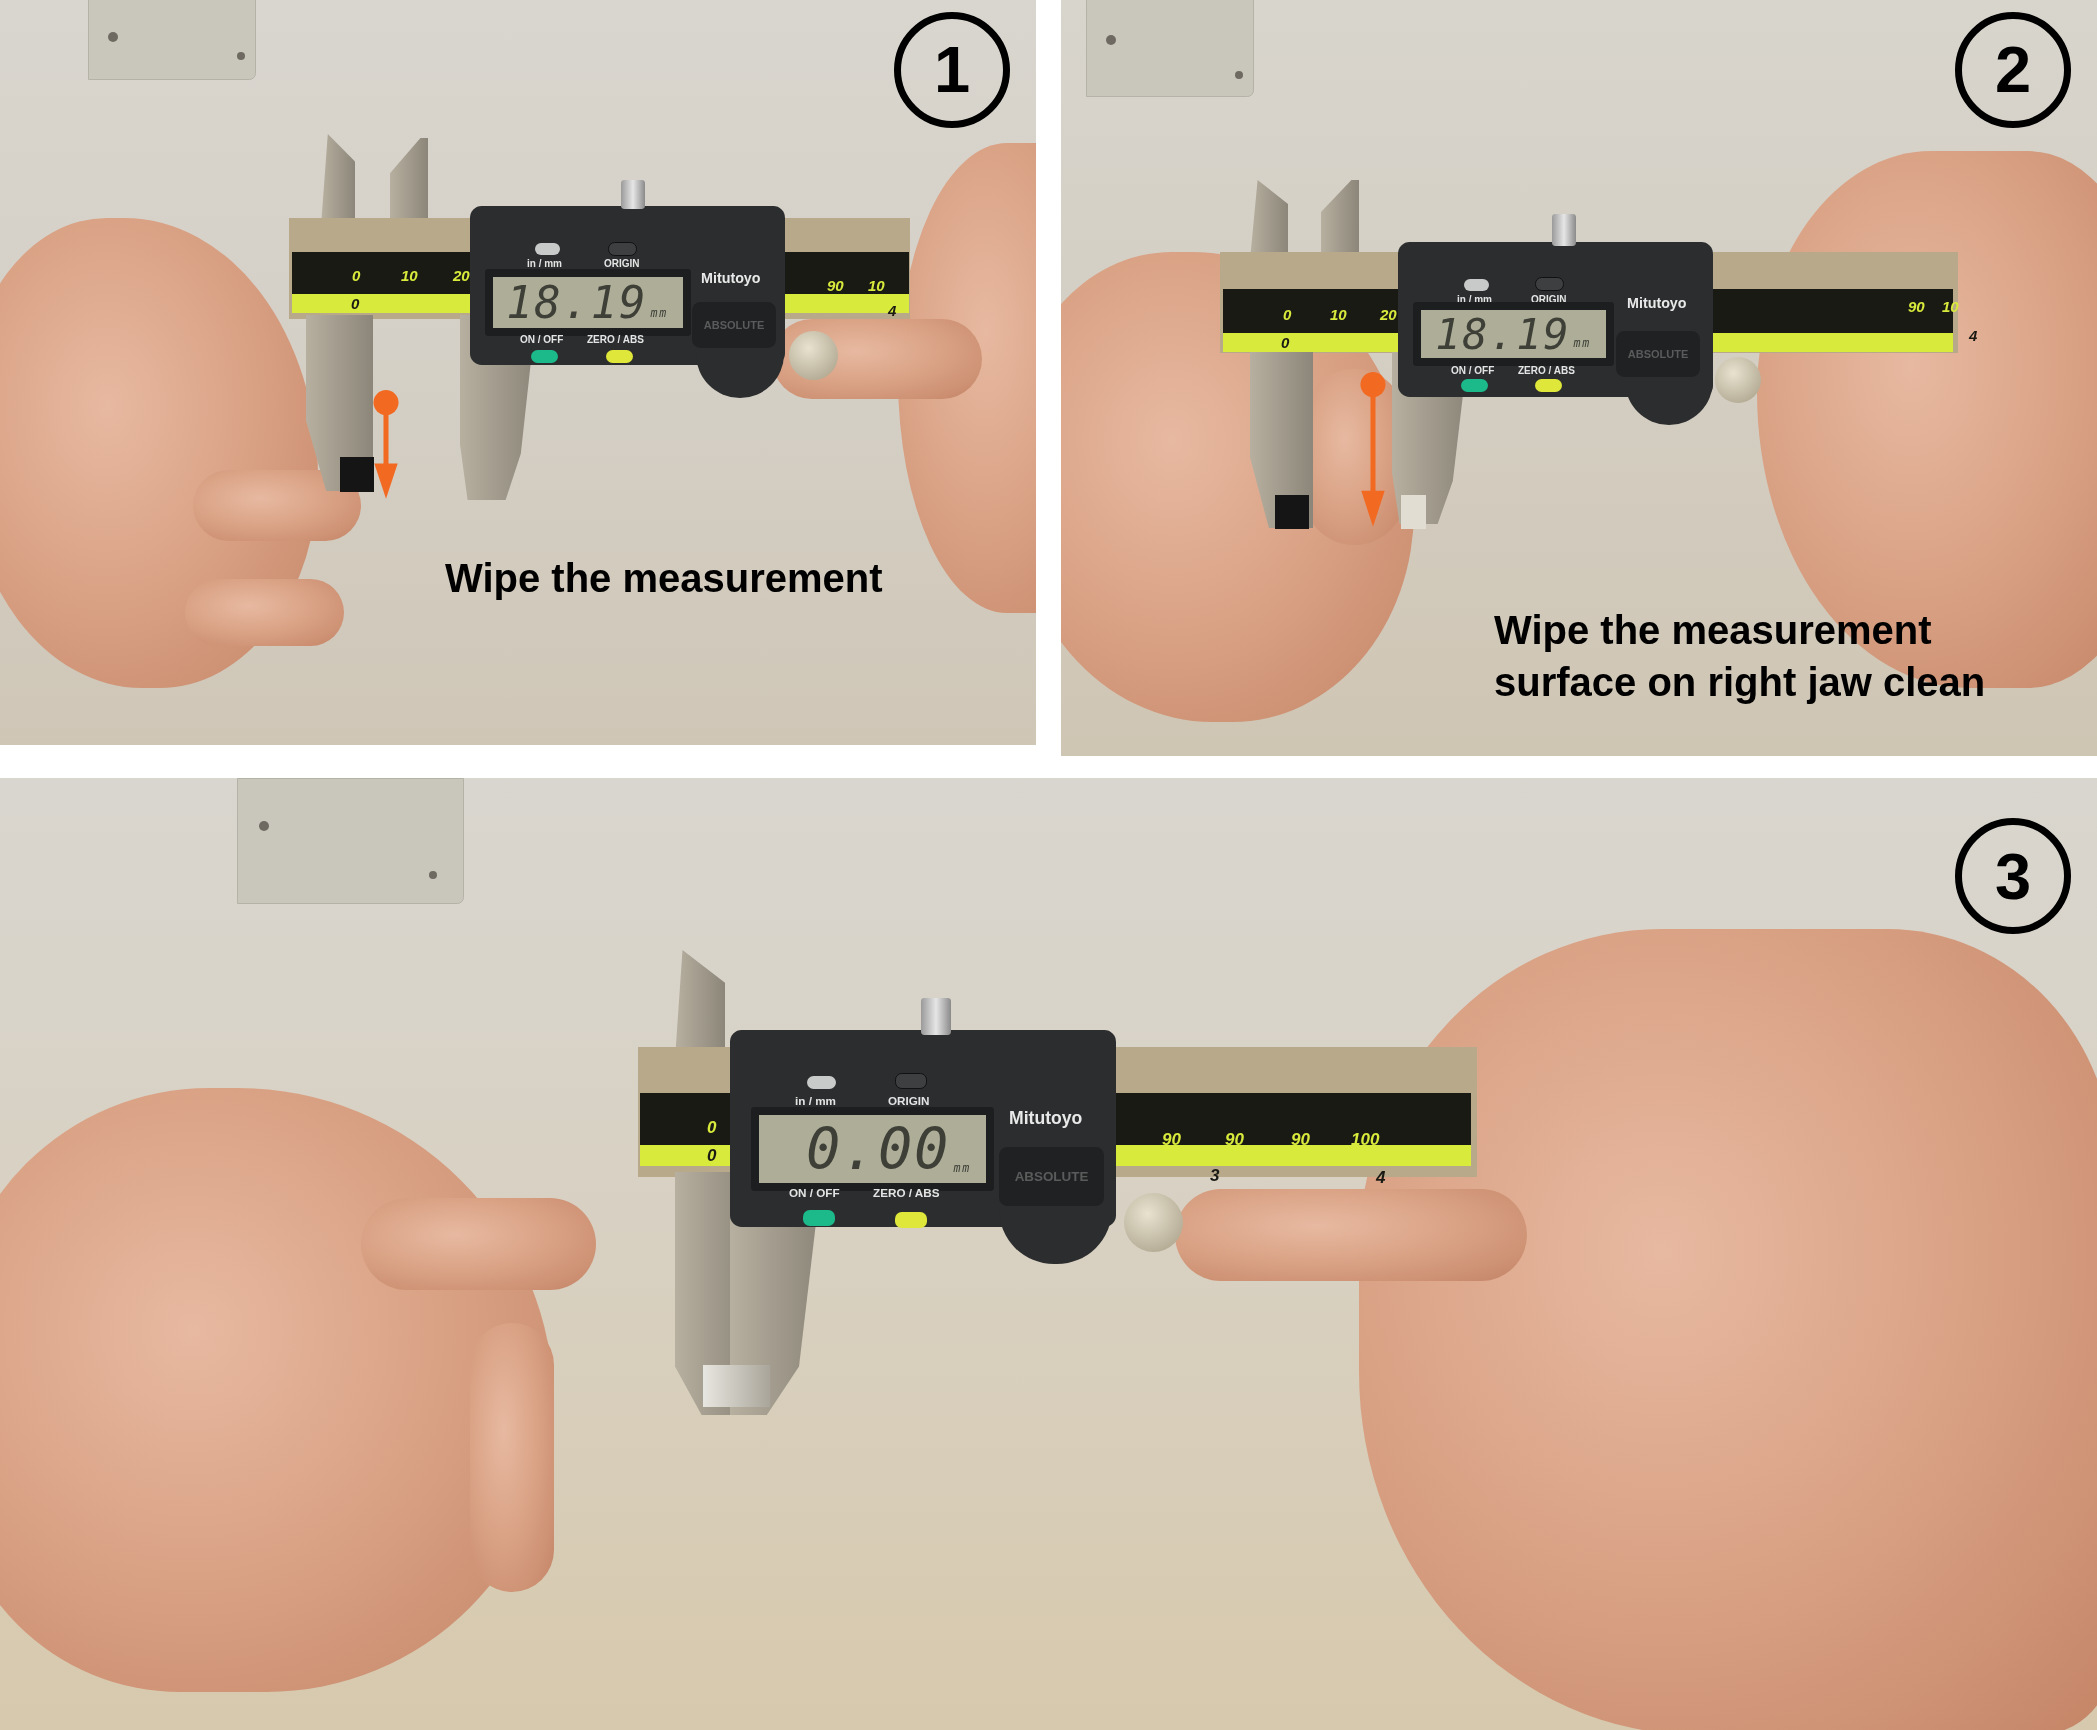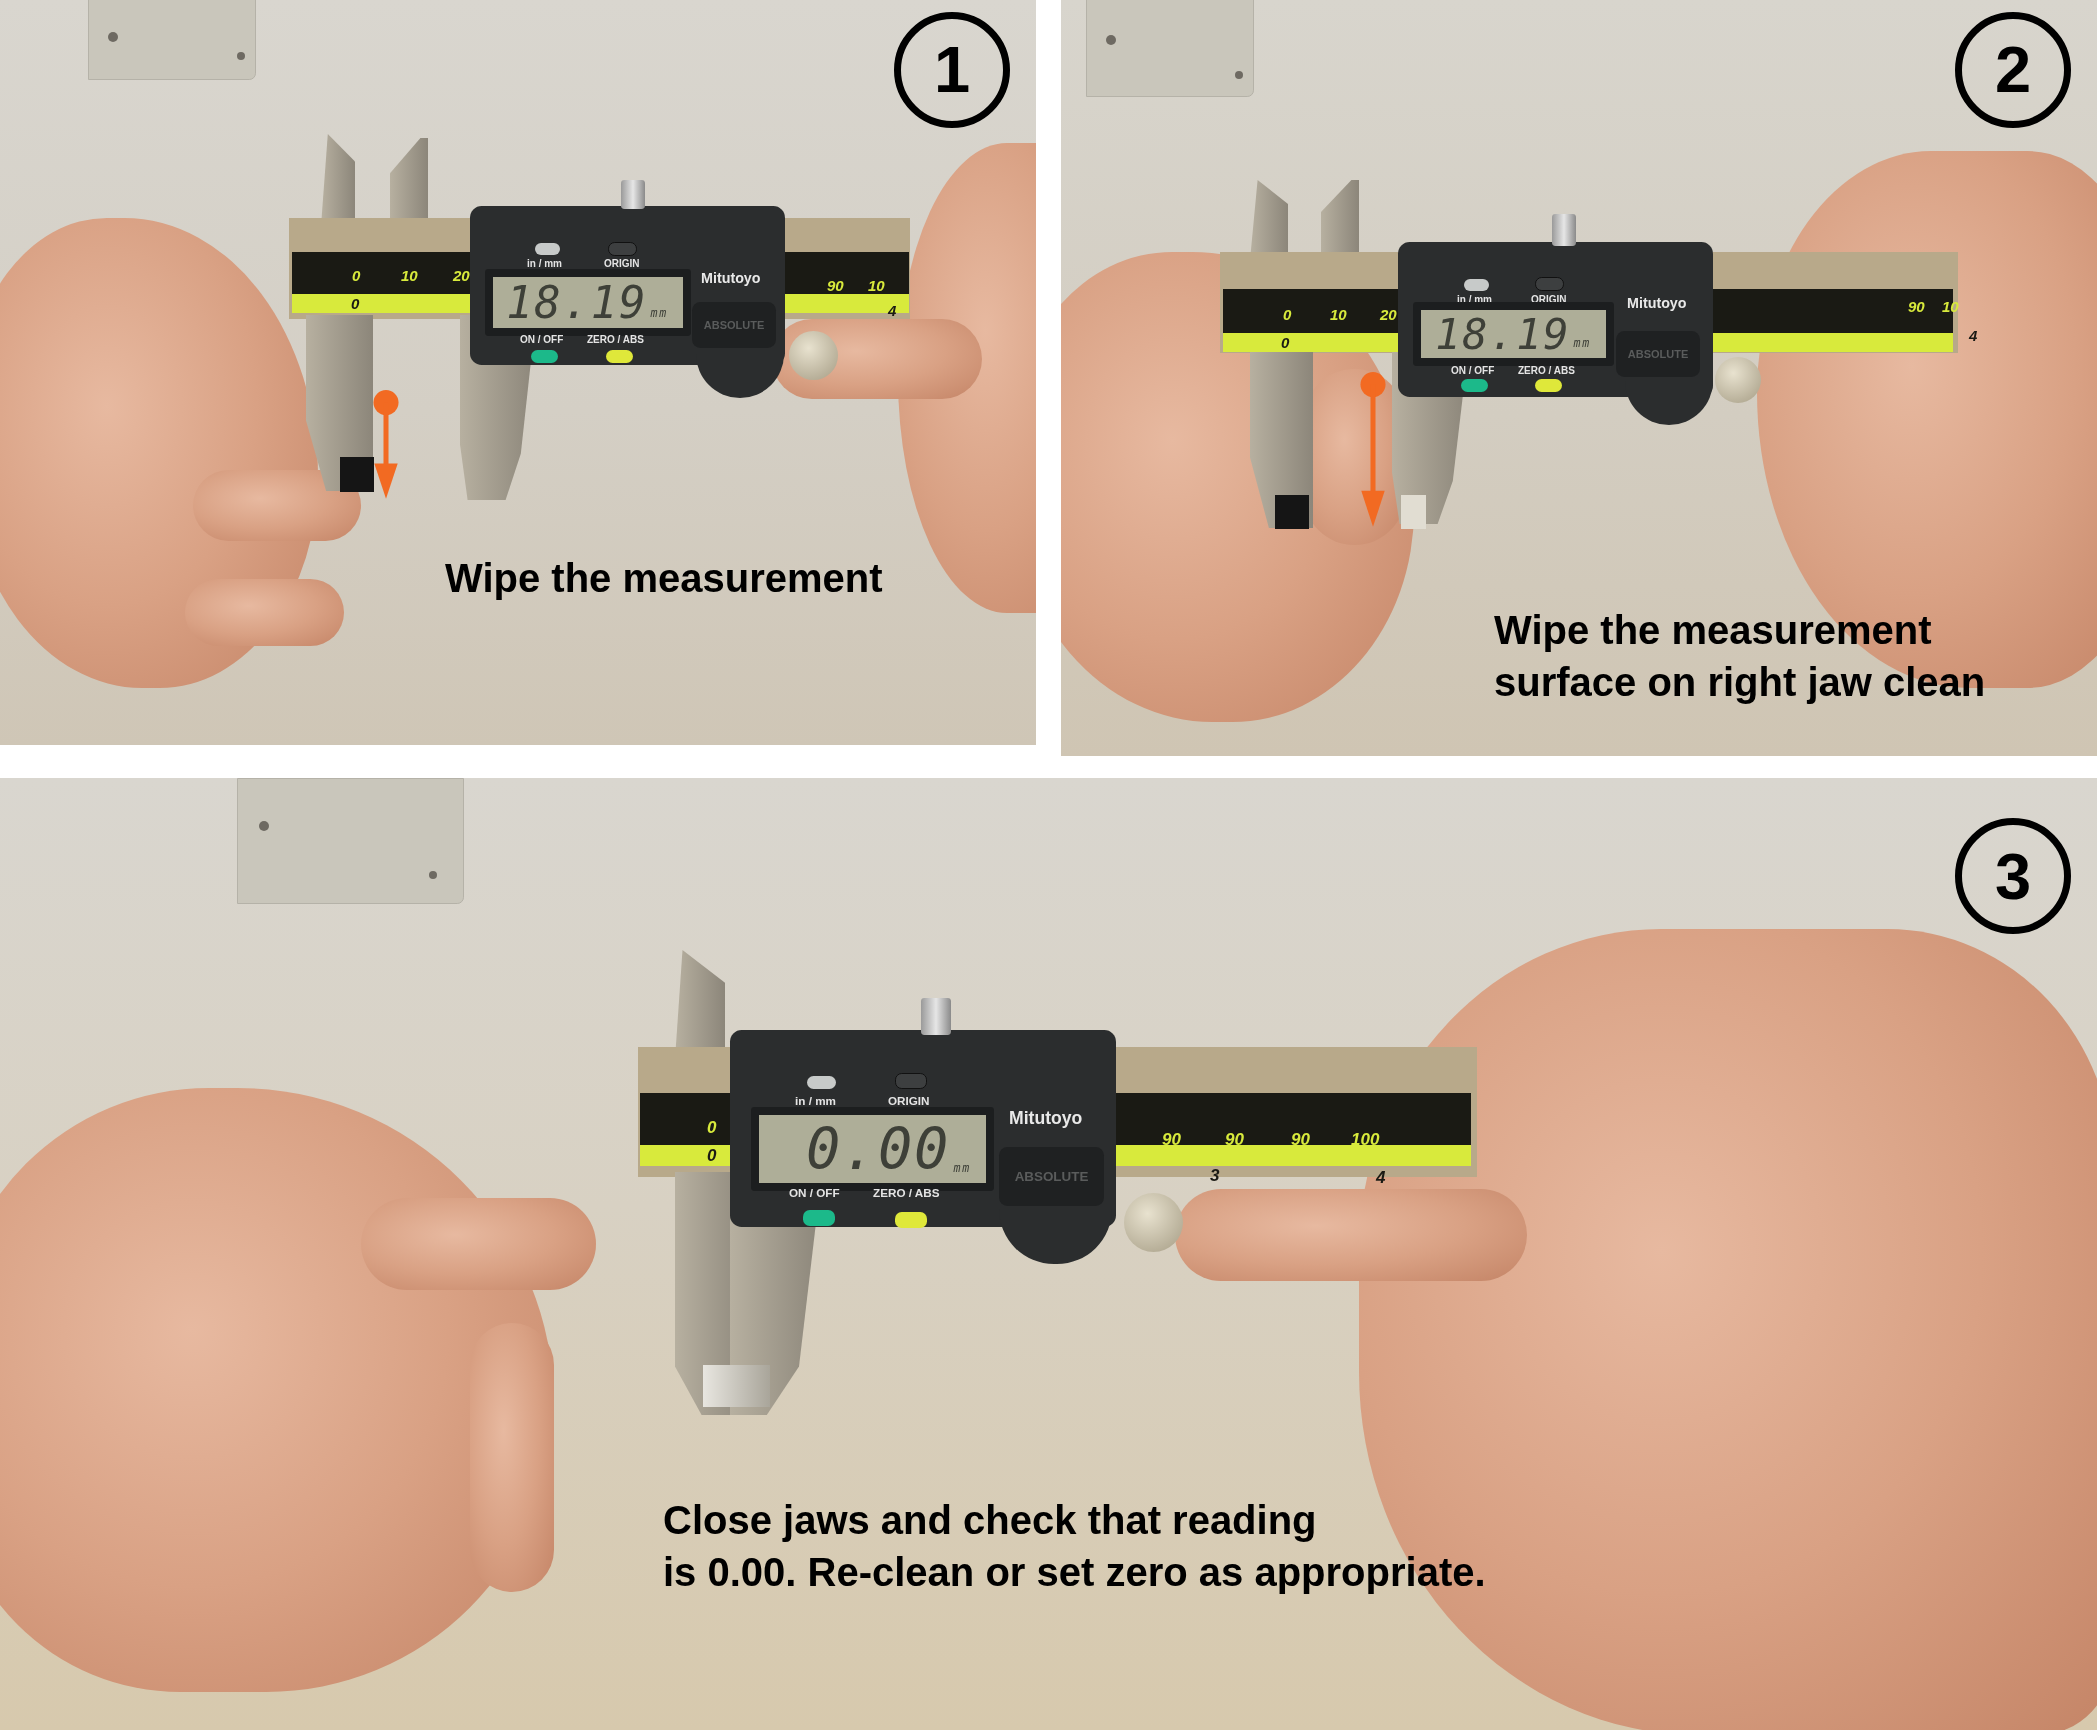--- a/index.html
+++ b/index.html
@@ -238,18 +238,14 @@
     <span class="brand" style="left:1009px;top:330px;font-size:17.6px;">Mitutoyo</span>
     <div class="absolute-pad" style="left:999px;top:369px;width:105px;height:59px;font-size:13.4px;">
         <span>ABSOLUTE</span>
       </div>
     <div class="knob" style="left:1124px;top:415px;width:59px;height:59px;"></div>
   </div>
 
   <div class="badge" style="left:1955px;top:40px;">
     <span>3</span>
   </div>
-  <div class="caption" style="left:663px;top:716px;">
-    <span class="line">Close jaws and check that reading</span>
-    <span class="line">is 0.00. Re-clean or set zero as appropriate.</span>
-  </div>
 </div>
 
 
 </body></html>

